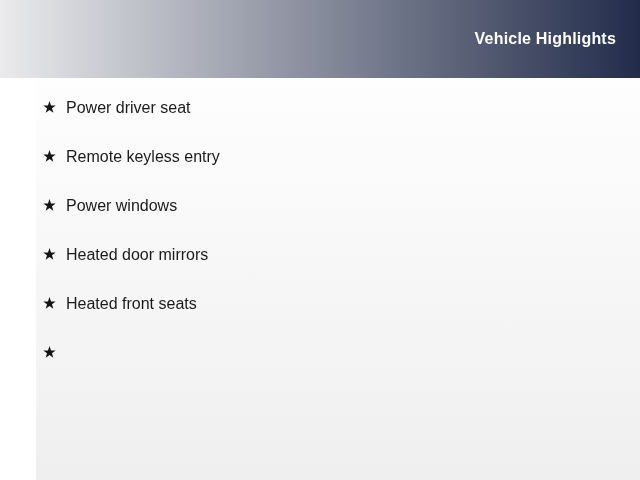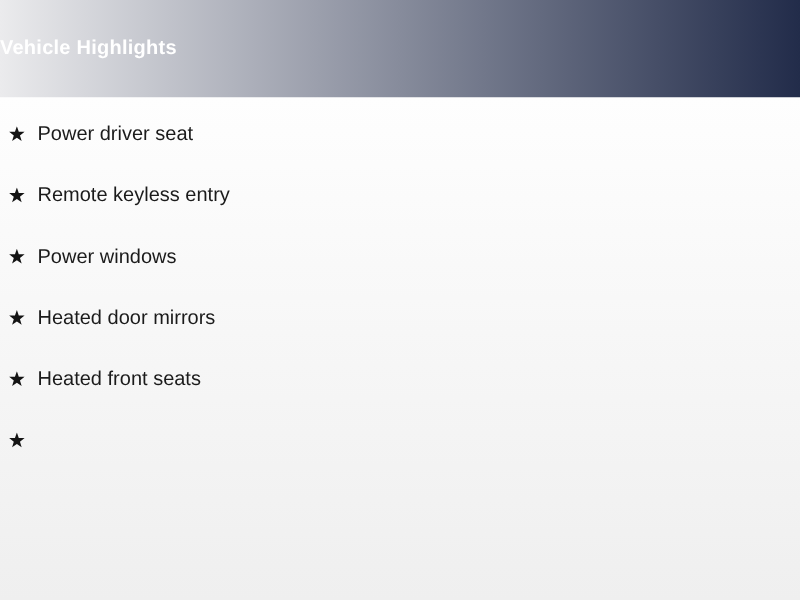--- a/index.html
+++ b/index.html
@@ -23,32 +23,34 @@
     height: 480px;
     display: flex;
     flex-direction: column;
   }
   .panel-header {
     height: 78px;
     flex: 0 0 78px;
     background: linear-gradient(to right, var(--header-gradient-start) 0%, var(--header-gradient-end) 100%);
     display: flex;
     align-items: center;
-    padding-right: 13px;
+    justify-content: flex-end;
+    padding-right: 24px;
   }
   .panel-title {
     color: var(--title-color);
     font-size: 16px;
     font-weight: bold;
     letter-spacing: 0.2px;
   }
   .panel-body {
     flex: 1 1 auto;
     background: linear-gradient(to bottom, var(--body-gradient-start) 0%, var(--body-gradient-end) 100%);
     padding: 5px 0 0 7px;
+    margin-left: 36px;
   }
   .features {
     list-style: none;
   }
   .feature-row {
     height: 49px;
     display: flex;
     align-items: center;
   }
   .star {

